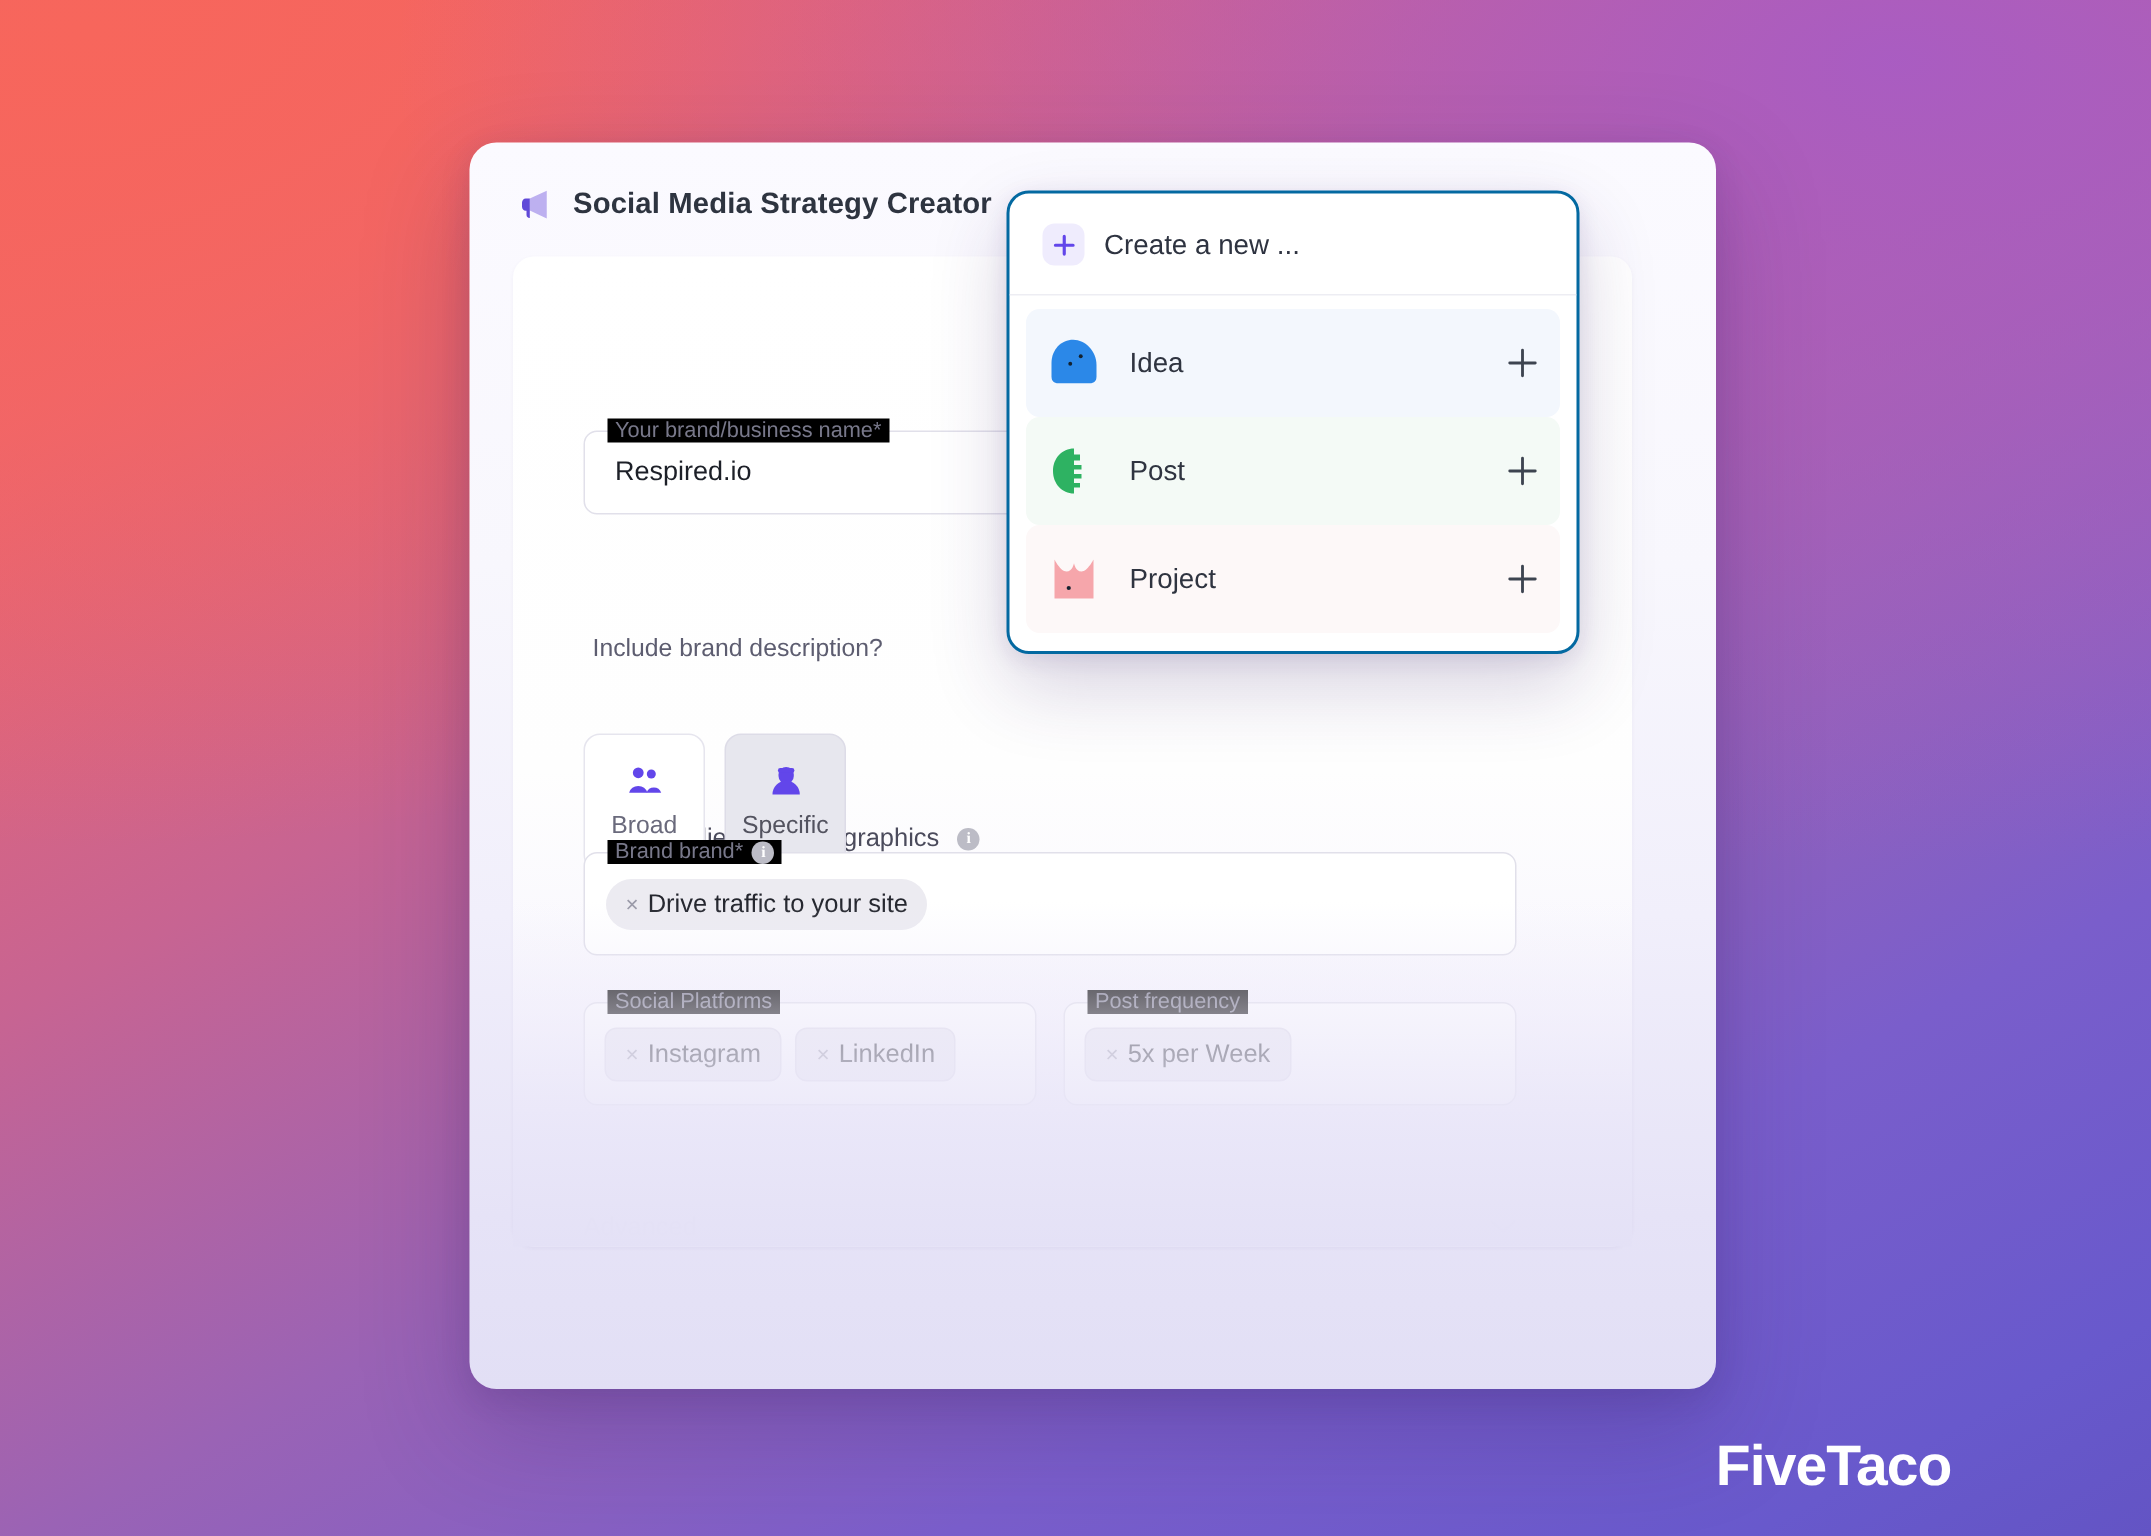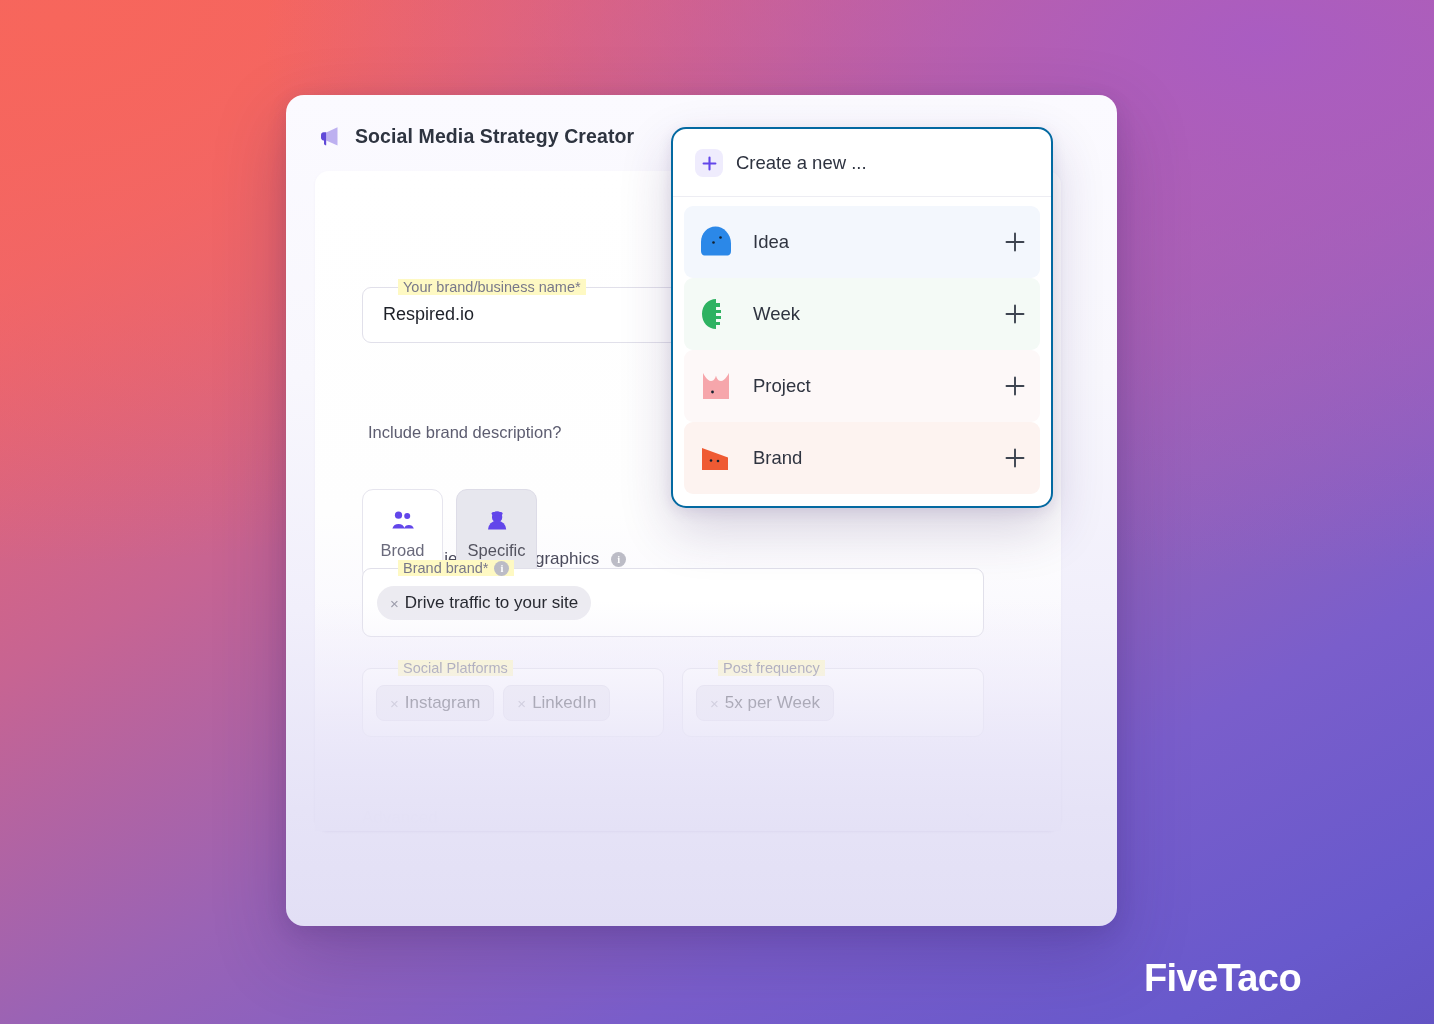--- a/index.html
+++ b/index.html
@@ -22,21 +22,21 @@
         #c76492 38%,
         #9a63b5 58%,
         #7a5ecb 76%,
         #6859cc 92%,
         #6354c4 100%);
   }
 
   
   .app-card {
     position: absolute;
-    left: 286px;
+    left: 313px;
     top: 95px;
     width: 831px;
     height: 831px;
     border-radius: 18px;
     background: linear-gradient(180deg,
         #fbfaff 0%,
         #f8f7fd 34%,
         #f1effb 62%,
         #e6e3f7 86%,
         #e2dff5 100%);
@@ -88,28 +88,27 @@
     position: absolute;
     border: 1px solid #e1e0ea;
     border-radius: 9px;
     background: #fff;
   }
   .field-label {
     position: absolute;
     top: -9px;
     left: 15px;
     padding: 0 5px;
-    background: #fef9c3;
+    background: #000000;
     font-size: 14.5px;
     color: #78788a;
     white-space: nowrap;
     display: flex;
     align-items: center;
     gap: 6px;
-    margin-left: 20px;
   }
   .field-value {
     font-size: 18px;
     color: #1d2028;
   }
 
   #brand-name-field {
     left: 47px; top: 116px;
     width: 622px; height: 56px;
   }
@@ -433,45 +432,34 @@
         <path d="M11 2.5 V19.5 M2.5 11 H19.5" stroke="#3d4450" stroke-width="1.9" stroke-linecap="round"></path>
       </svg>
     </div>
 
     <div class="popover-item" style="background:#f4faf6;">
       <svg class="blob" viewBox="0 0 36 36">
         <path d="M18 3 C10 3 4 9.5 4 18 C4 26.5 10 33 18 33 L18 29 L22 29 L22 26
                  L18 26 L18 23 L23 23 L23 20 L18 20 L18 17 L23 17 L23 14 L18 14
                  L18 11 L22 11 L22 7 L18 7 Z" fill="#2eb262"></path>
       </svg>
-      <span class="item-label">Week</span>
+      <span class="item-label">Post</span>
       <svg class="add-plus" viewBox="0 0 22 22">
         <path d="M11 2.5 V19.5 M2.5 11 H19.5" stroke="#3d4450" stroke-width="1.9" stroke-linecap="round"></path>
       </svg>
     </div>
 
     <div class="popover-item" style="background:#fdf8f8;">
       <svg class="blob" viewBox="0 0 36 36">
         <path d="M5 5 L5 31 L31 31 L31 5 C31 5 27 13 23 13 C19 13 18 7.5 18 7.5
                  C18 7.5 17 13 13 13 C9 13 5 5 5 5 Z" fill="#f6a6ab"></path>
         <circle cx="14.5" cy="24" r="1.4" fill="#14222f"></circle>
       </svg>
       <span class="item-label">Project</span>
       <svg class="add-plus" viewBox="0 0 22 22">
         <path d="M11 2.5 V19.5 M2.5 11 H19.5" stroke="#3d4450" stroke-width="1.9" stroke-linecap="round"></path>
       </svg>
     </div>
 
-    <div class="popover-item" style="background:#fdf3f0;">
-      <svg class="blob" viewBox="0 0 36 36">
-        <path d="M4 8 L30 17.5 L30 30 L4 30 Z" fill="#ef5a33"></path>
-        <circle cx="13" cy="20.5" r="1.3" fill="#14222f"></circle>
-        <circle cx="20" cy="21" r="1.3" fill="#14222f"></circle>
-      </svg>
-      <span class="item-label">Brand</span>
-      <svg class="add-plus" viewBox="0 0 22 22">
-        <path d="M11 2.5 V19.5 M2.5 11 H19.5" stroke="#3d4450" stroke-width="1.9" stroke-linecap="round"></path>
-      </svg>
-    </div>
   </div>
 </div>
 
 <div class="footer-logo">FiveTaco</div>
 
 </body></html>

